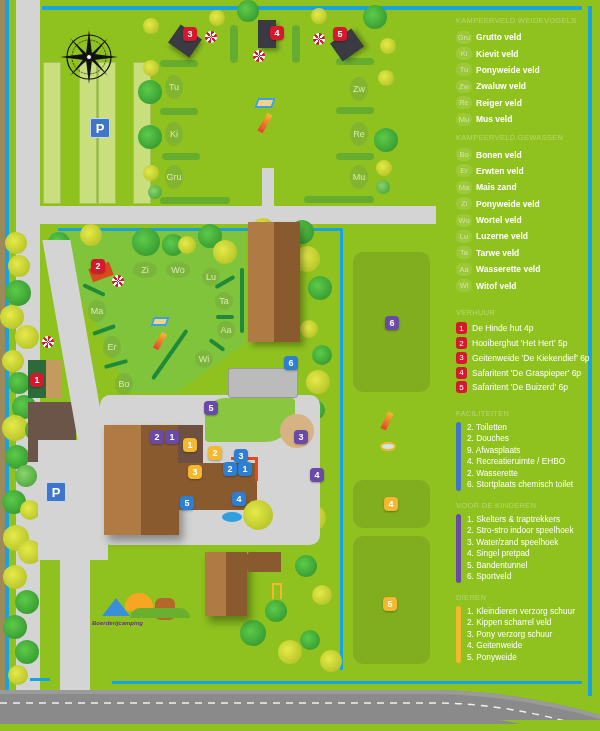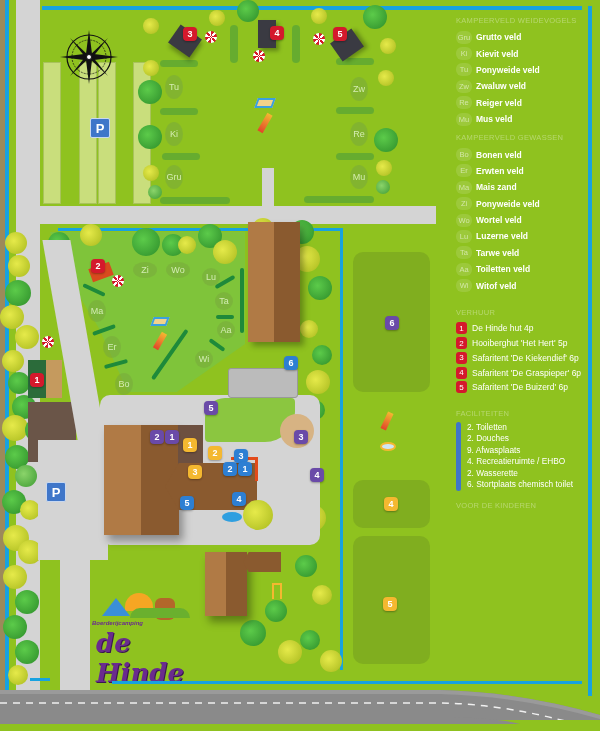--- a/index.html
+++ b/index.html
@@ -270,21 +270,20 @@
   <div class="badge b-yellow" style="left:383px;top:597px;">5</div>
   <div class="abs" style="left:384px;top:412px;width:6px;height:18px;background:linear-gradient(#f4b830,#e2452a);transform:rotate(25deg);"></div>
   <div class="abs" style="left:380px;top:442px;width:16px;height:9px;border-radius:50%;background:#cfe6f2;border:2px solid #f4b830;"></div>
 
   <div class="abs" style="left:90px;top:588px;width:135px;height:80px;">
     <div class="abs" style="left:35px;top:5px;width:28px;height:18px;border-radius:28px 28px 0 0;background:#f6a623;"></div>
     <div class="abs" style="left:12px;top:10px;width:28px;height:18px;background:#3a8fd8;clip-path:polygon(50% 0,100% 100%,0 100%);"></div>
     <div class="abs" style="left:65px;top:10px;width:20px;height:22px;background:#b3672a;border-radius:6px;"></div>
     <div class="abs" style="left:40px;top:20px;width:60px;height:10px;background:#6ab02e;border-radius:10px 10px 0 0;"></div>
     <div class="abs" style="left:2px;top:32px;font-size:6px;color:#6a2b8e;font-style:italic;font-weight:bold;">Boerderijcamping</div>
-    <div class="logo-text" style="left:6px;top:40px;font-size:26px;">de Hinde</div>
   </div>
 
   <div class="water" style="left:112px;top:681px;width:470px;height:3px;"></div>
   <div class="water" style="left:30px;top:678px;width:20px;height:3px;"></div>
 
   <div class="abs" style="left:0;top:690px;width:600px;height:41px;">
     <svg width="600" height="41" viewBox="0 0 600 41">
       <path d="M0,0 L440,0 Q520,2 600,25 L600,41 L0,41 Z" fill="#8a8a8a"></path>
       <path d="M0,0 L440,0 Q520,2 600,25 L600,29 Q520,6 440,4 L0,4 Z" fill="#9a9a9a"></path>
       <path d="M0,13 L440,13 Q510,14 590,38" fill="none" stroke="#f0f0f0" stroke-width="1.5" stroke-dasharray="7 6"></path>
@@ -349,41 +348,41 @@
     <div class="lg-row">
         <span class="lg-chip">Lu</span>
         <span>Luzerne veld</span>
       </div>
     <div class="lg-row">
         <span class="lg-chip">Ta</span>
         <span>Tarwe veld</span>
       </div>
     <div class="lg-row">
         <span class="lg-chip">Aa</span>
-        <span>Toiletten veld</span>
+        <span>Wasserette veld</span>
       </div>
     <div class="lg-row">
         <span class="lg-chip">Wi</span>
         <span>Witof veld</span>
       </div>
   </div>
 
   <div style="margin-top:14px;">
     <div class="lg-head">VERHUUR</div>
     <div class="lg-row" style="height:14.8px;font-weight:normal;">
         <span class="lg-num">1</span>
         <span>De Hinde hut 4p</span>
       </div>
     <div class="lg-row" style="height:14.8px;font-weight:normal;">
         <span class="lg-num">2</span>
         <span>Hooiberghut 'Het Hert' 5p</span>
       </div>
     <div class="lg-row" style="height:14.8px;font-weight:normal;">
         <span class="lg-num">3</span>
-        <span>Safaritent 'De Kiekendief' 6p</span>
+        <span>Geitenweide 'De Kiekendief' 6p</span>
       </div>
     <div class="lg-row" style="height:14.8px;font-weight:normal;">
         <span class="lg-num">4</span>
         <span>Safaritent 'De Graspieper' 6p</span>
       </div>
     <div class="lg-row" style="height:14.8px;font-weight:normal;">
         <span class="lg-num">5</span>
         <span>Safaritent 'De Buizerd' 6p</span>
       </div>
   </div>
@@ -398,15 +397,39 @@
         <div>9. Afwasplaats</div>
         <div>4. Recreatieruimte / EHBO</div>
         <div>2. Wasserette</div>
         <div>6. Stortplaats chemisch toilet</div>
       </div>
     </div>
   </div>
 
   <div style="margin-top:10px;">
     <div class="lg-head">VOOR DE KINDEREN</div>
-  </div>
-
+    <div class="lg-list">
+      <div class="lg-bar" style="background:#6a4aa8;"></div>
+      <div class="lg-items">
+        <div>1. Skelters &amp; traptrekkers</div>
+        <div>2. Stro-stro indoor speelhoek</div>
+        <div>3. Water/zand speelhoek</div>
+        <div>4. Singel pretpad</div>
+        <div>5. Bandentunnel</div>
+        <div>6. Sportveld</div>
+      </div>
+    </div>
+  </div>
+
+  <div style="margin-top:10px;">
+    <div class="lg-head">DIEREN</div>
+    <div class="lg-list">
+      <div class="lg-bar" style="background:#f4b830;"></div>
+      <div class="lg-items">
+        <div>1. Kleindieren verzorg schuur</div>
+        <div>2. Kippen scharrel veld</div>
+        <div>3. Pony verzorg schuur</div>
+        <div>4. Geitenweide</div>
+        <div>5. Ponyweide</div>
+      </div>
+    </div>
+  </div>
 </div>
 
 </body></html>

